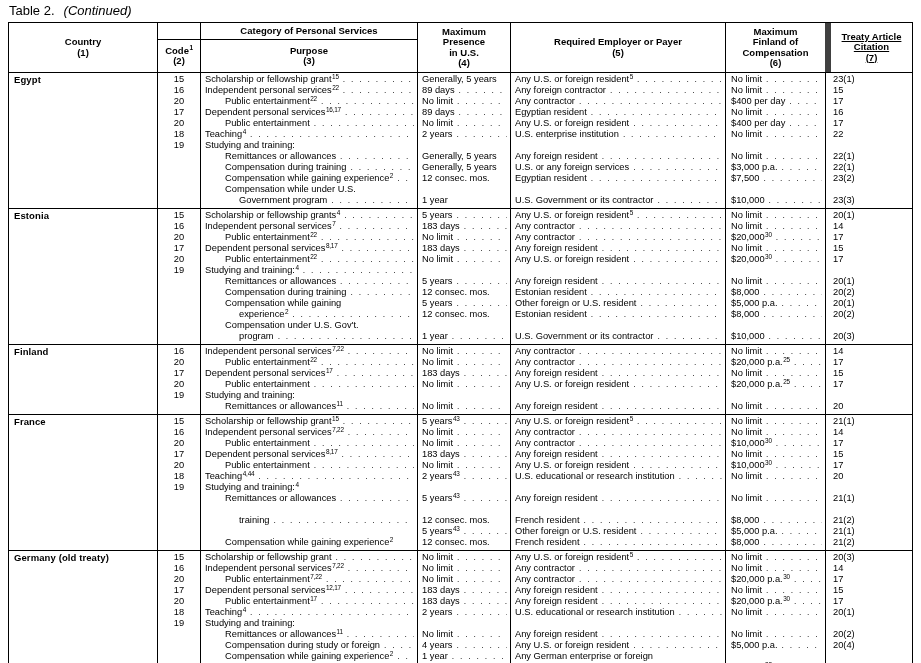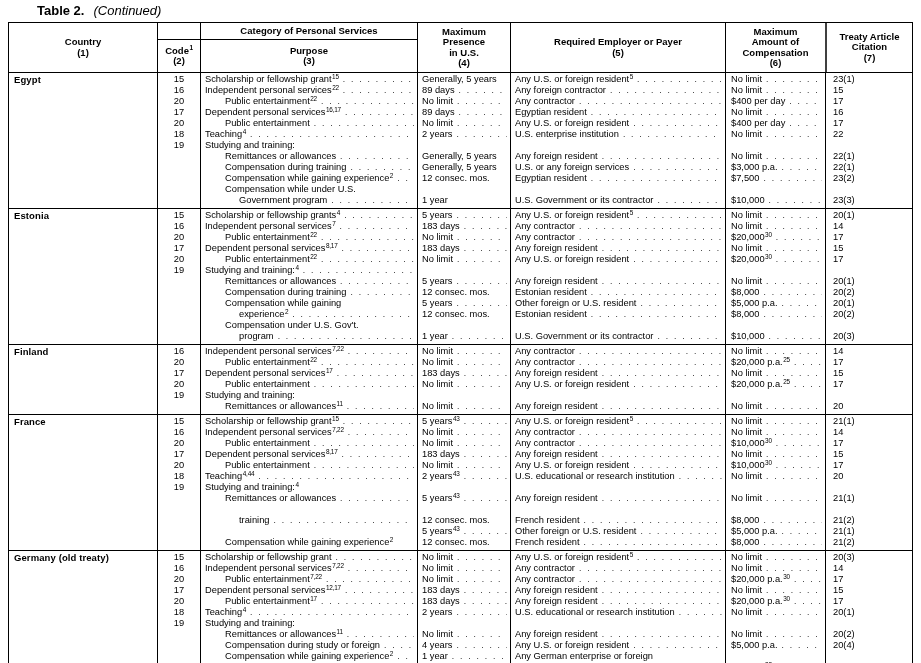--- a/index.html
+++ b/index.html
@@ -1,37 +1,37 @@
 <!DOCTYPE html>
 <html><head>
 <meta charset="utf-8">
 <style>
   html,body{margin:0;padding:0;background:#fff;}
   .page{position:relative;width:921px;height:663px;background:#fff;color:#000;
         font-family:"Liberation Sans","DejaVu Sans",sans-serif;overflow:hidden;}
   .title{position:absolute;left:9px;top:3px;font-size:13px;}
-  .title .tl{font-weight:bold;margin-left:28px;}
+  .title .tl{font-weight:normal;}
   .title .tc{font-style:italic;margin-left:9px;}
   .tbl{position:absolute;left:8px;top:22px;width:905px;box-sizing:border-box;
        border:1.5px solid #000;border-bottom-width:2.5px;}
   .gridcols{display:grid;grid-template-columns:148px 43px 217px 93px 215px 100px 1fr;}
   
   .thead{grid-template-rows:17px 32px;}
   .hcell{display:flex;flex-direction:column;justify-content:center;align-items:center;
          font-weight:bold;font-size:9.5px;line-height:10.5px;text-align:center;}
   .hcell div{white-space:nowrap;}
   .h-country{grid-area:1/1/3/2;}
   .h-empty{grid-area:1/2/2/3;border-left:1px solid #000;border-bottom:1px solid #000;}
   .h-category{grid-area:1/3/2/4;border-left:1px solid #000;border-bottom:1px solid #000;}
   .h-code{grid-area:2/2/3/3;border-left:1px solid #000;}
   .h-purpose{grid-area:2/3/3/4;border-left:1px solid #000;}
   .h-presence{grid-area:1/4/3/5;border-left:1px solid #000;}
   .h-employer{grid-area:1/5/3/6;border-left:1px solid #000;}
   .h-amount{grid-area:1/6/3/7;border-left:1px solid #000;}
-  .h-citation{grid-area:1/7/3/8;border-left:2px solid #404040;}
+  .h-citation{grid-area:1/7/3/8;border-left:6px solid #404040;text-decoration:underline;}
   
   .sec{border-top:1px solid #000;}
   .sec .c{border-left:1px solid #000;padding:1px 0 2px;min-width:0;overflow:hidden;}
   .sec .c:first-child{border-left:none;text-align:right;}
   .ln{display:flex;align-items:baseline;height:11px;line-height:11px;font-size:9.3px;
       white-space:nowrap;overflow:hidden;}
   .code-col .ln{justify-content:center;}
   .country-name{font-weight:bold;font-size:9.5px;padding-left:5px;letter-spacing:.1px;}
   .sup{font-size:6.4px;line-height:6px;position:relative;top:-3.5px;margin-left:.5px;
        letter-spacing:-.2px;}
@@ -70,21 +70,21 @@
         <div>Presence</div>
         <div>in U.S.</div>
         <div>(4)</div>
       </div>
       <div class="hcell h-employer">
         <div>Required Employer or Payer</div>
         <div>(5)</div>
       </div>
       <div class="hcell h-amount">
         <div>Maximum</div>
-        <div>Amount of</div>
+        <div>Finland of</div>
         <div>Compensation</div>
         <div>(6)</div>
       </div>
       <div class="hcell h-citation">
         <div>Treaty Article</div>
         <div>Citation</div>
         <div>(7)</div>
       </div>
     </div>
     <div id="tbody">

